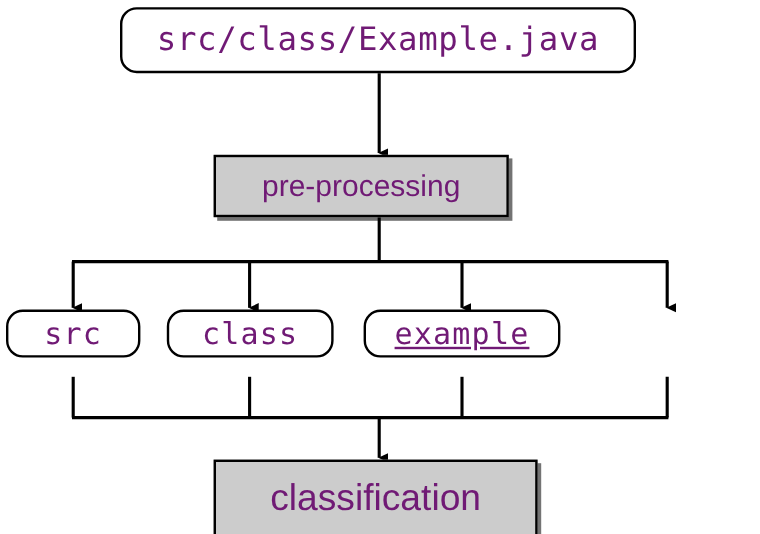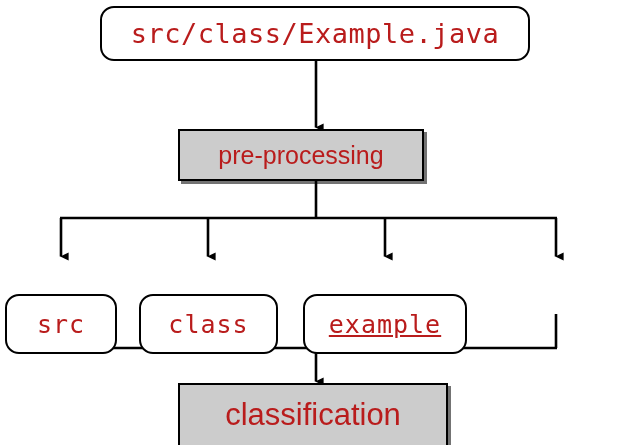--- a/index.html
+++ b/index.html
@@ -24,21 +24,21 @@
     top: 0;
     width: 633px;
     height: 445px;
   }
   .node {
     position: absolute;
     box-sizing: border-box;
     display: flex;
     align-items: center;
     justify-content: center;
-    color: #b91c1c;
+    color: #701a75;
     z-index: 2;
   }
   .node-io {
     border: 2px solid #000000;
     border-radius: 14px;
     background: #ffffff;
     font-family: "DejaVu Sans Mono", "Liberation Mono", monospace;
   }
   .node-proc {
     border: 2px solid #000000;
@@ -63,24 +63,23 @@
   }
   #node-classification {
     left: 178px;
     top: 383px;
     width: 270px;
     height: 64px;
     font-size: 31px;
   }
   .token-box {
     top: 258px;
-    height: 60px;
+    height: 40px;
     font-size: 25px;
     letter-spacing: 1px;
-    margin-top: 36px;
   }
   #token-0 { left: 5px;   width: 112px; }
   #token-1 { left: 139px; width: 139px; }
   #token-2 { left: 303px; width: 164px; text-decoration: underline; }
   #token-3 { left: 493px; width: 127px; }
 </style>
 </head>
 <body>
 
 <div id="diagram-root">

